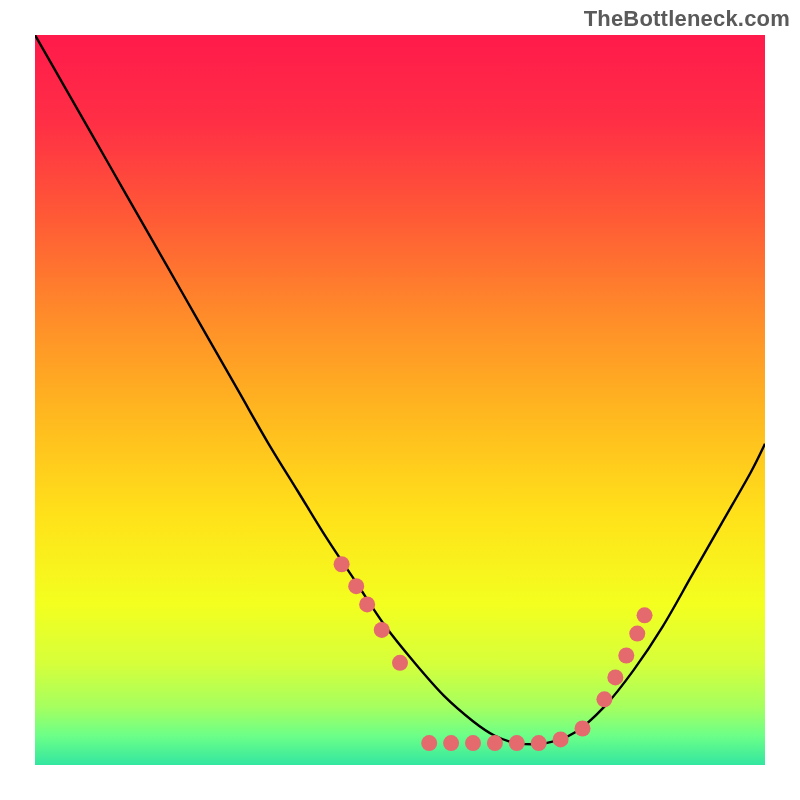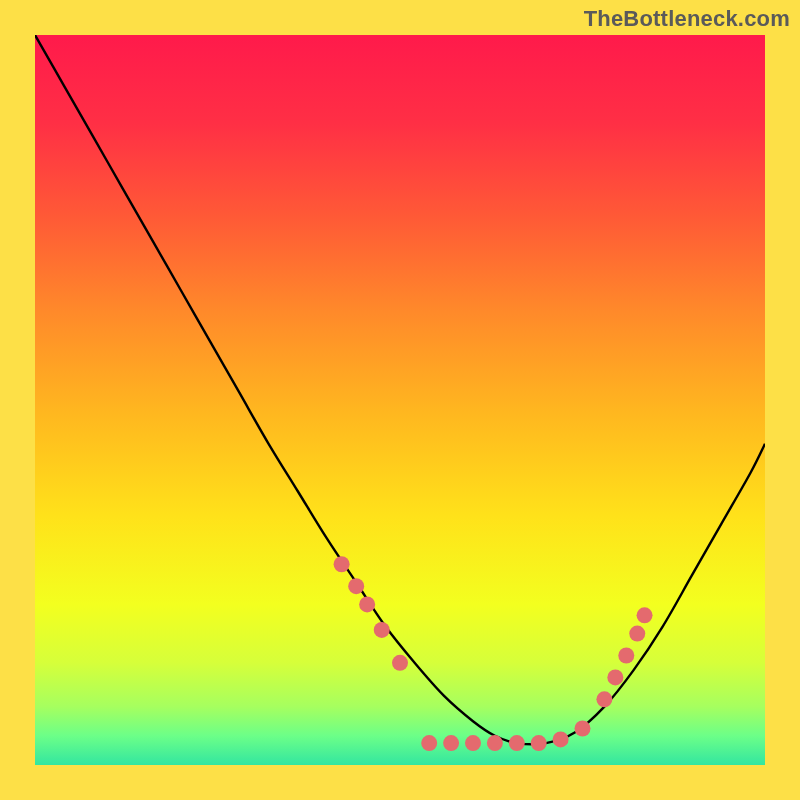--- a/index.html
+++ b/index.html
@@ -9,21 +9,21 @@
     height: 800px;
     background: #000;
     overflow: hidden;
   }
   .frame {
     position: absolute;
     left: 0;
     top: 0;
     width: 800px;
     height: 800px;
-    background: #fde047;
+    background: #ffffff;
   }
   .attribution {
     position: absolute;
     top: 6px;
     right: 10px;
     font-family: Arial, Helvetica, sans-serif;
     font-size: 22px;
     font-weight: 600;
     color: #5a5a5a;
     letter-spacing: 0.2px;

